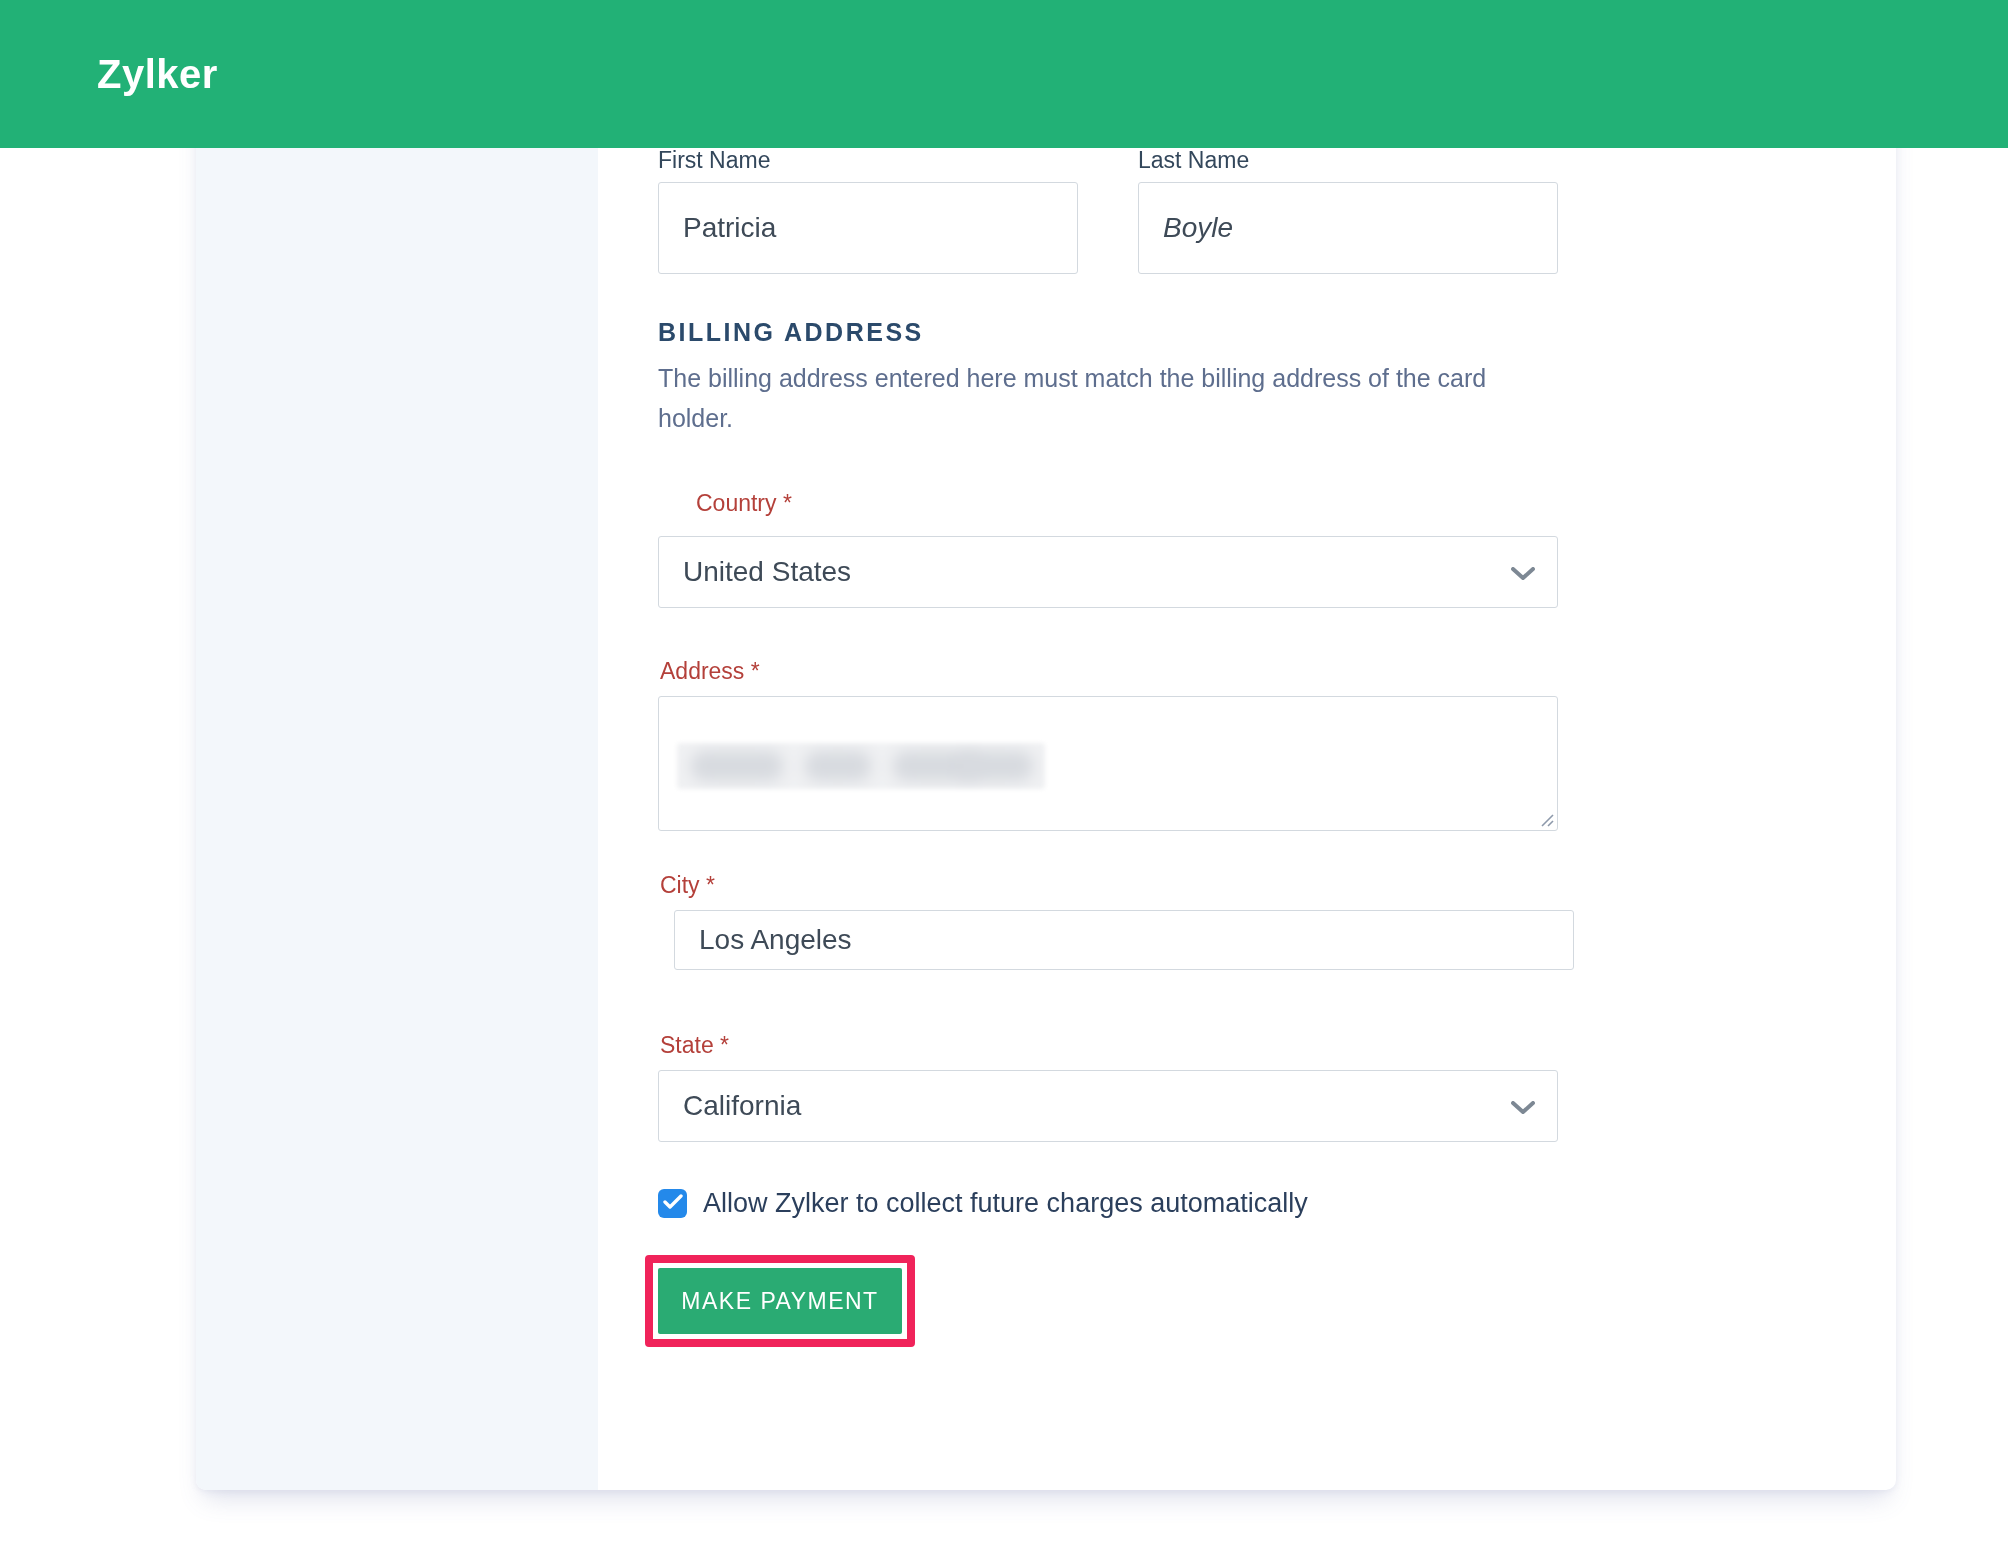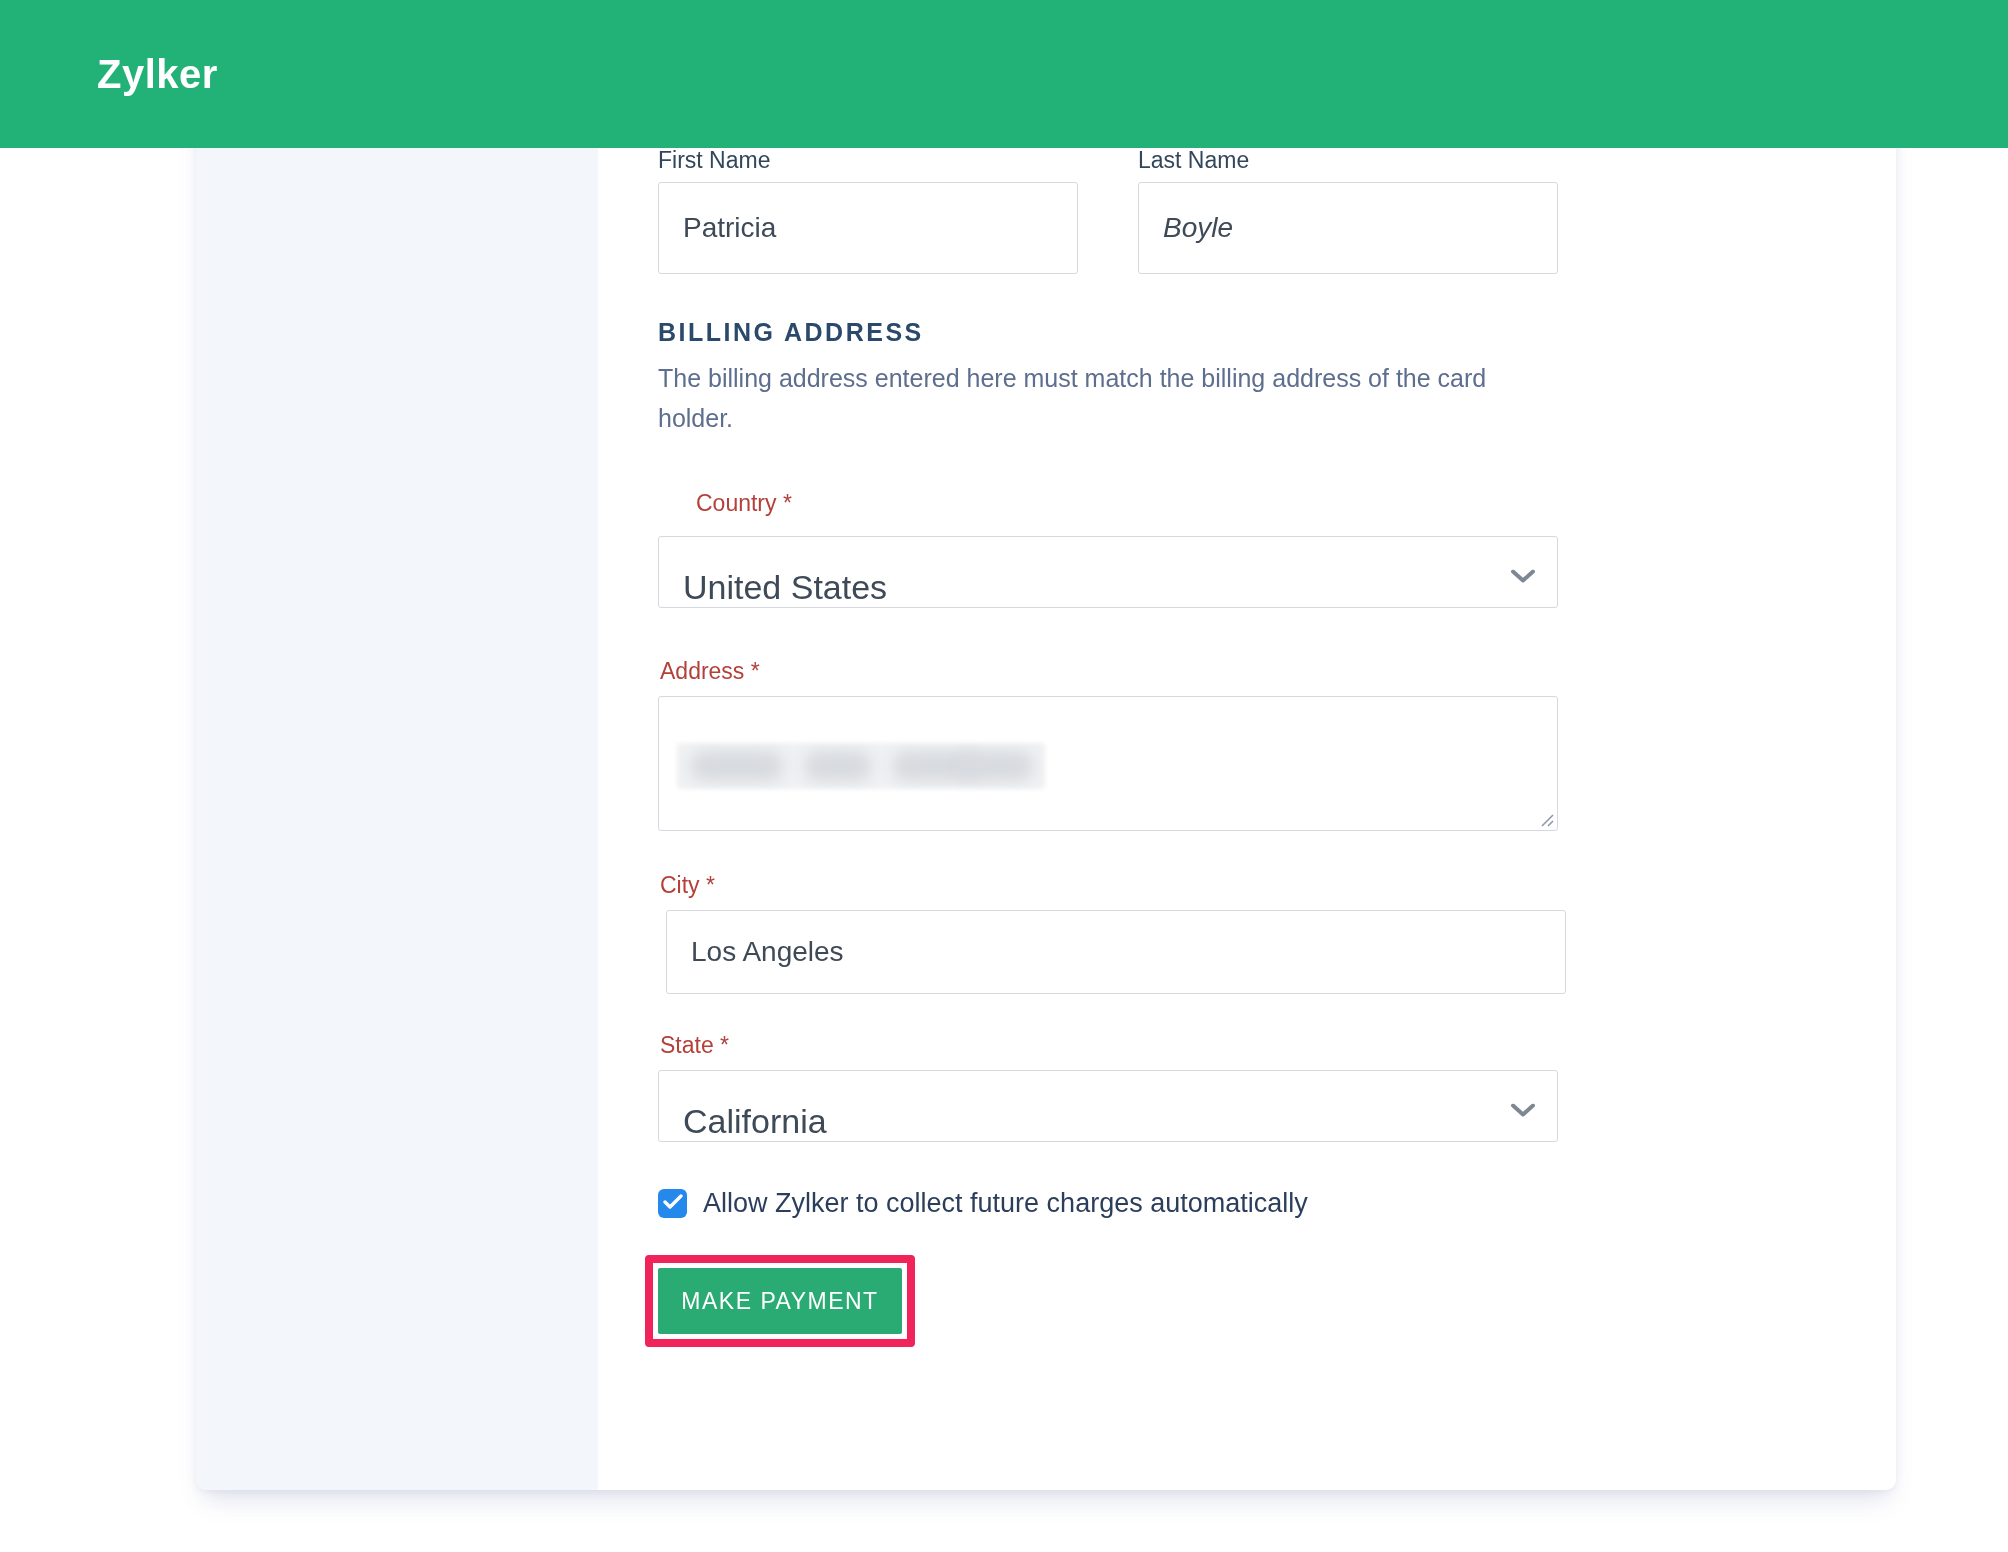--- a/index.html
+++ b/index.html
@@ -35,21 +35,21 @@
 
   .field-label{position:absolute;font-size:23px;color:var(--label-navy);font-weight:400;}
   .req-label{position:absolute;font-size:23px;color:var(--required-red);font-weight:400;}
 
   .text-input{position:absolute;height:92px;border:1px solid var(--field-border);
     border-radius:3px;background:#fff;font-family:"Liberation Sans",sans-serif;
     font-size:28px;color:var(--input-text);padding:0 24px;outline:none;}
 
   .select-box{position:absolute;left:0;width:900px;height:72px;
     border:1px solid var(--field-border);border-radius:3px;background:#fff;
-    display:flex;align-items:flex-end;padding:0 24px;font-size:34px;color:var(--input-text);
+    display:flex;align-items:center;padding:0 24px;font-size:28px;color:var(--input-text);
     cursor:pointer;}
   .select-box .chev{position:absolute;right:22px;top:50%;transform:translateY(-50%);}
 
   .section-heading{position:absolute;font-size:25px;font-weight:700;
     color:var(--heading-navy);letter-spacing:2.5px;}
   .section-desc{position:absolute;font-size:25px;color:var(--desc-slate);
     line-height:40px;width:900px;}
 
   .textarea-box{position:absolute;left:0;width:900px;height:135px;
     border:1px solid var(--field-border);border-radius:3px;background:#fff;}
@@ -112,21 +112,21 @@
     </div>
     <div class="resize-handle">
       <svg width="16" height="16" viewBox="0 0 16 16">
         <line x1="4" y1="15" x2="15" y2="4" stroke="#8d99ab" stroke-width="1.6"></line>
         <line x1="10" y1="15" x2="15" y2="10" stroke="#8d99ab" stroke-width="1.6"></line>
       </svg>
     </div>
   </div>
 
   <div class="req-label" style="left:2px;top:872px;">City *</div>
-  <input class="text-input" style="left: 8px; top: 910px; width: 900px; height: 84px;" type="text" value="Los Angeles">
+  <input class="text-input" style="left: 16px; top: 910px; width: 900px; height: 60px;" type="text" value="Los Angeles">
 
   <div class="req-label" style="left:2px;top:1032px;">State *</div>
   <div class="select-box" style="top:1070px;">
     <span>California</span>
     <span class="chev">
       <svg width="24" height="14" viewBox="0 0 24 14">
           <polyline points="2,2 12,11 22,2" fill="none" stroke="#7d8894" stroke-width="4" stroke-linecap="round" stroke-linejoin="round"></polyline>
         </svg>
     </span>
   </div>

